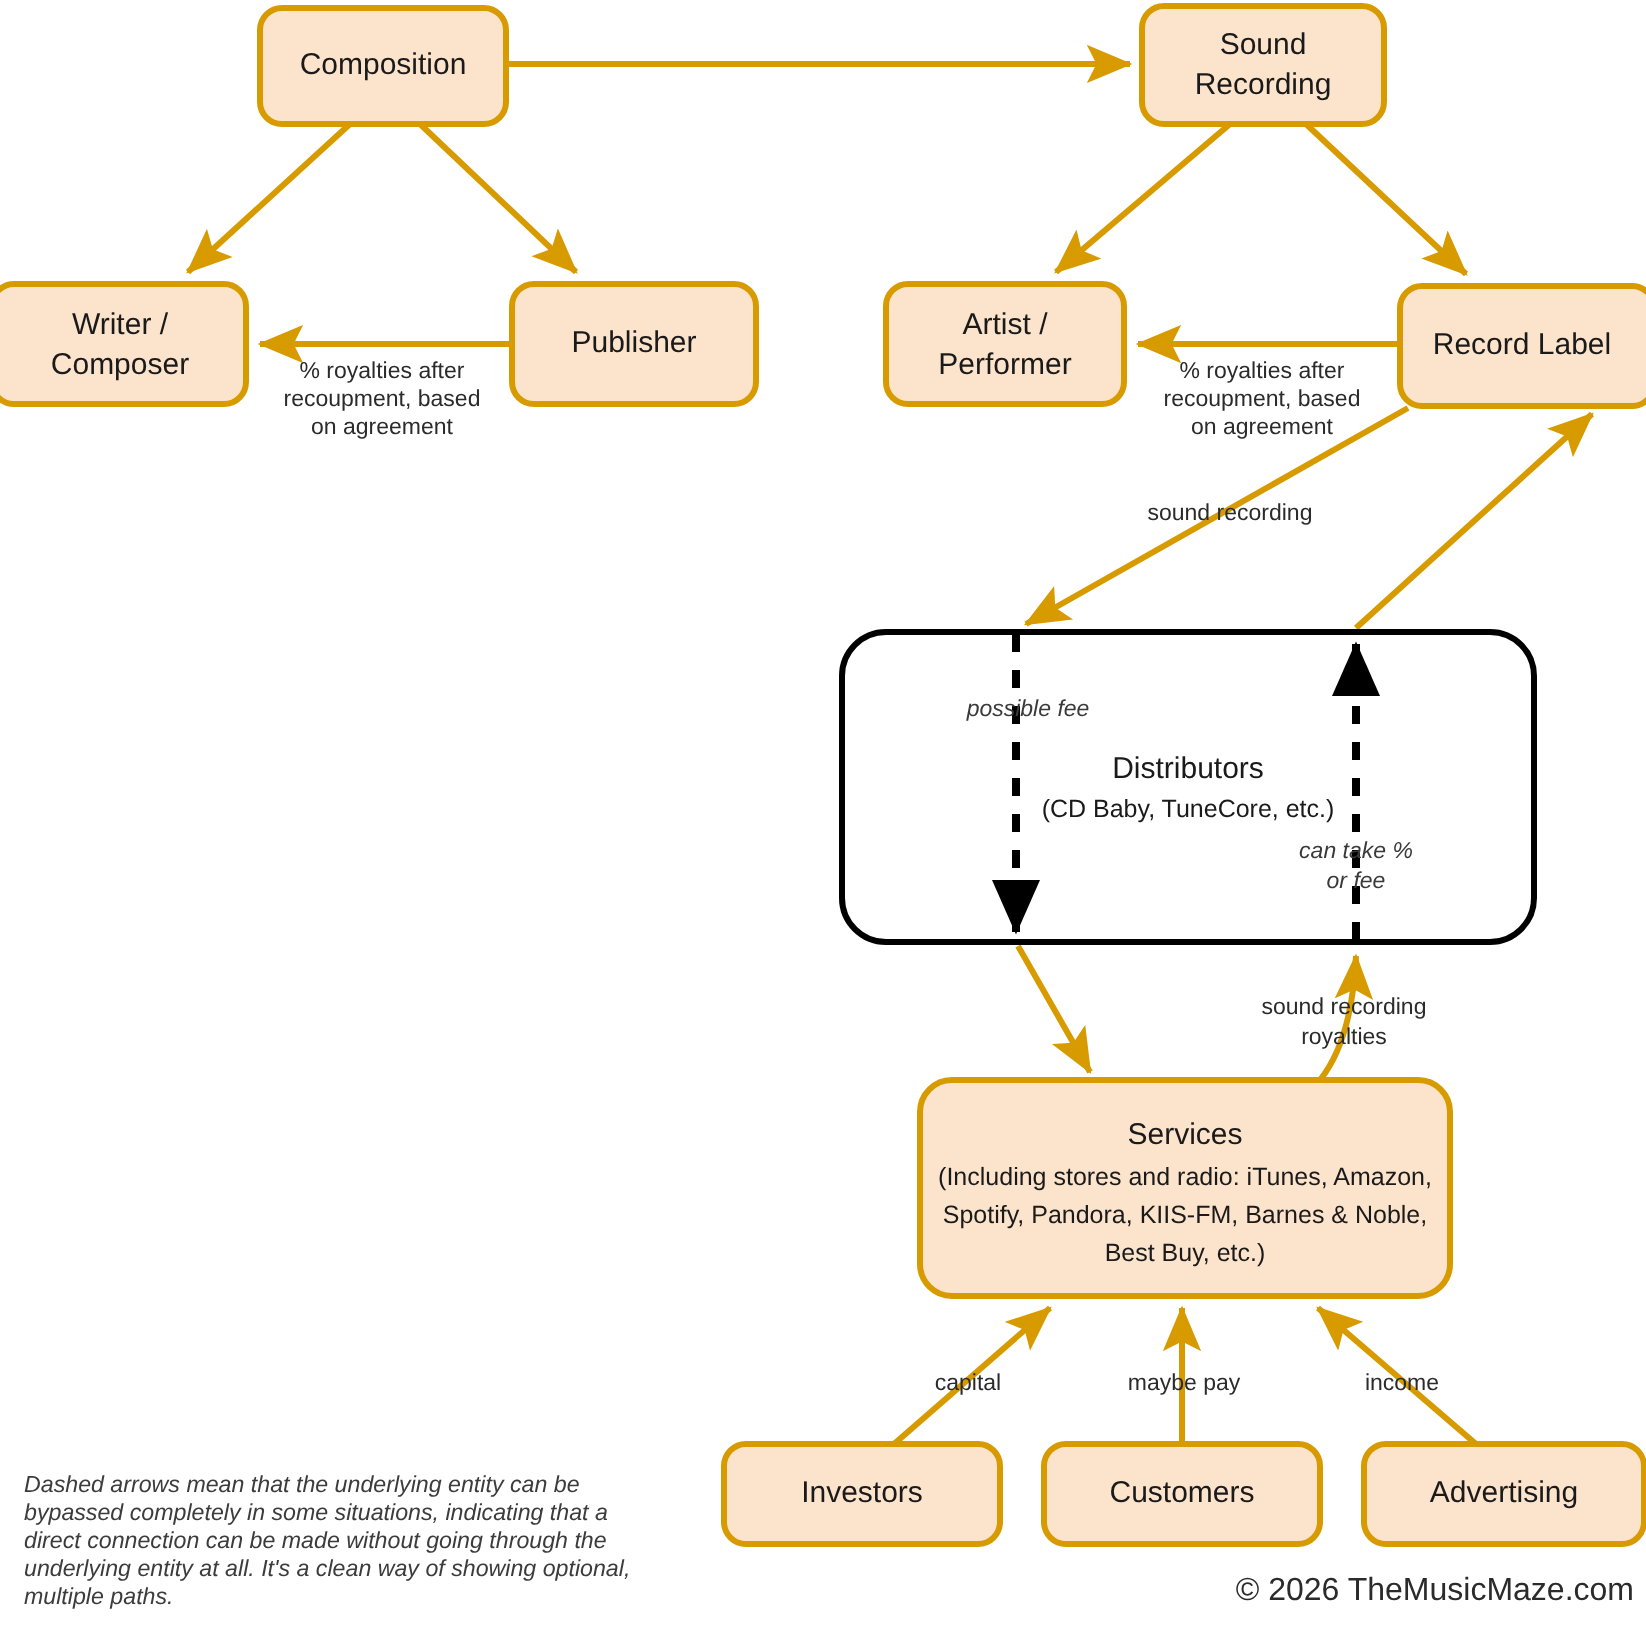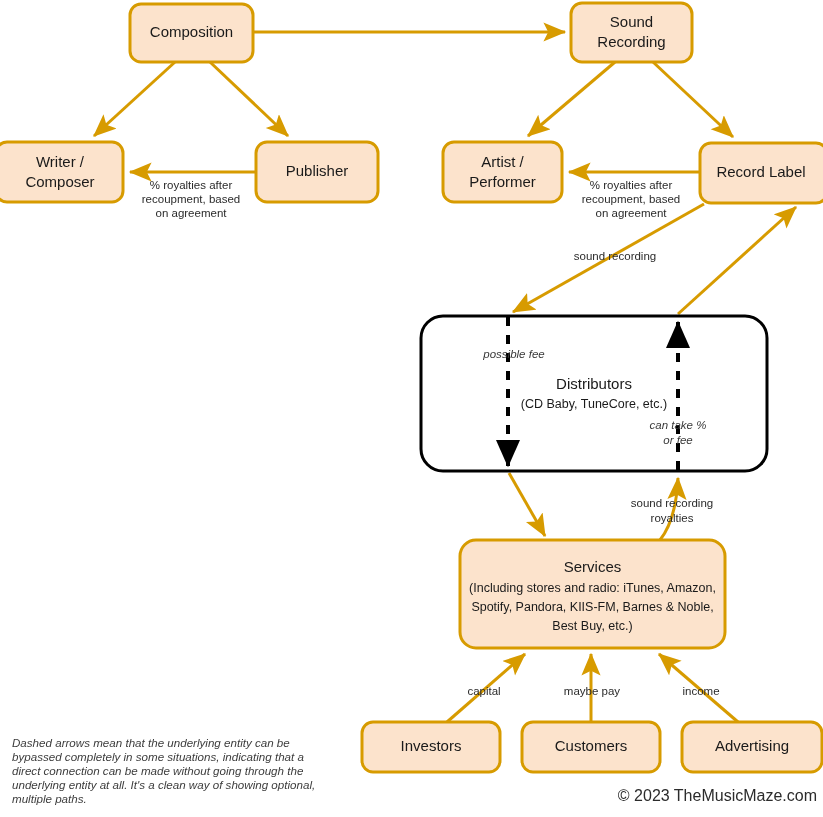--- a/index.html
+++ b/index.html
@@ -207,15 +207,15 @@
       <text class="edge-label" x="672" y="519">royalties</text>
 
       <text class="edge-label" x="484" y="692">capital</text>
       <text class="edge-label" x="592" y="692">maybe pay</text>
       <text class="edge-label" x="701" y="692">income</text>
     </g>
   </svg>
 
   <div class="footnote">Dashed arrows mean that the underlying entity can be bypassed completely in some situations, indicating that a direct connection can be made without going through the underlying entity at all. It's a clean way of showing optional, multiple paths.</div>
 
-  <div class="copyright">© 2023 TheMusicMaze.com</div>
+  <div class="copyright">© 2026 TheMusicMaze.com</div>
 
 </div>
 
 </body></html>

